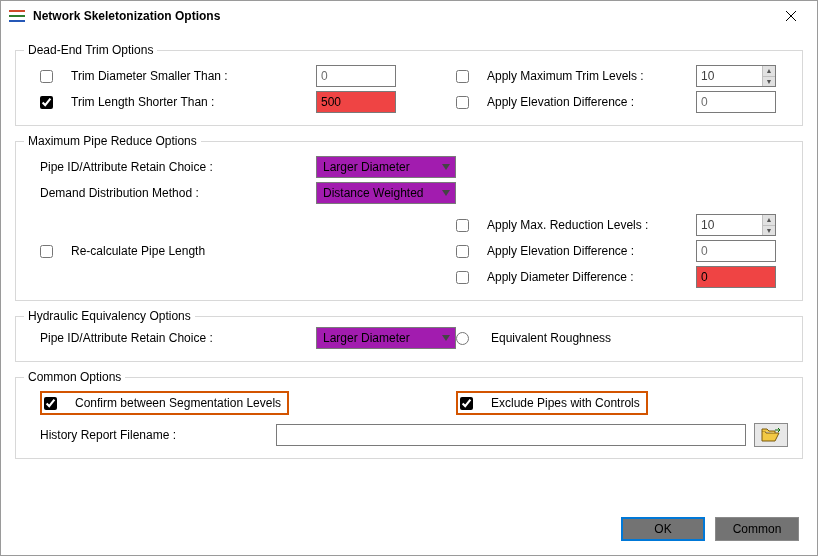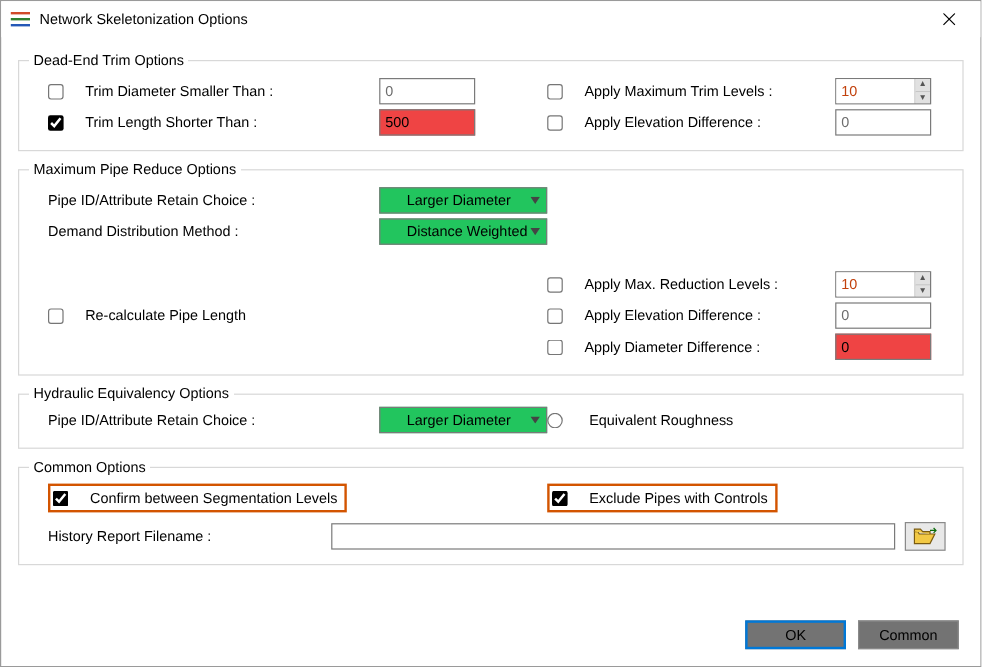--- a/index.html
+++ b/index.html
@@ -29,21 +29,21 @@
     background:#fff;
   }
   .titlebar .title-icon {
     width:16px; height:16px;
     margin-right:8px;
     display:flex; flex-direction:column; justify-content:space-around;
   }
   .titlebar .title-icon span {
     display:block; height:2px; width:16px;
   }
-  .titlebar .title { flex:1; color:#000; }
+  .titlebar .title { flex:1; color:#000;font-weight:bold; }
   .titlebar .close-btn {
     width:40px; height:28px;
     display:flex; align-items:center; justify-content:center;
     cursor:pointer;
     color:#000;
   }
   .titlebar .close-btn svg { width:10px; height:10px; }
   .client {
     padding: 4px 14px 10px 14px;
   }
@@ -96,39 +96,39 @@
     color:#6d6d6d;
   }
   .spinner-wrap {
     display:flex; align-items:stretch; height:22px;
     border:1px solid #7a7a7a;
     width:80px;
     background:#fff;
   }
   .spinner-wrap input {
     border:none; width:100%; padding:0 4px; font:inherit;
-    color:#c2410c; background:#fff;
+    color:#404040; background:#fff;
     outline:none;
   }
   .spinner-buttons {
     width:16px; display:flex; flex-direction:column;
     border-left:1px solid #c0c0c0;
   }
   .spinner-buttons div {
     flex:1; display:flex; align-items:center; justify-content:center;
     background:#e1e1e1; font-size:7px; color:#555; cursor:pointer;
   }
   .spinner-buttons div:first-child { border-bottom:1px solid #c0c0c0; }
 
   .combo {
     height:22px; width:160px;
     border:1px solid #7a7a7a;
-    background:#22c55e;
+    background:#a21caf;
     display:flex; align-items:center;
-    padding-left:22px;
+    padding-left:6px;
     position:relative;
     cursor:pointer;
   }
   .combo .combo-arrow {
     position:absolute; right:0; top:0; bottom:0; width:18px;
     display:flex; align-items:center; justify-content:center;
     color:#444;
   }
   .combo .combo-arrow svg { width:8px; height:6px; }
 
@@ -267,21 +267,21 @@
             <span>Distance Weighted</span>
             <div class="combo-arrow">
               <svg viewBox="0 0 8 6">
                   <polygon points="0,0 8,0 4,6" fill="#444"></polygon>
                 </svg>
             </div>
           </div>
         </div>
       </div>
 
-      <div class="row" style="margin-top:18px">
+      <div class="row" style="margin-top:6px">
         <div class="col1 indent"></div>
         <div class="col2"></div>
         <div class="col3">
           <label class="chk">
             <input type="checkbox" style="">
             <span>Apply Max. Reduction Levels :</span>
           </label>
         </div>
         <div class="col4">
           <div class="spinner-wrap">

